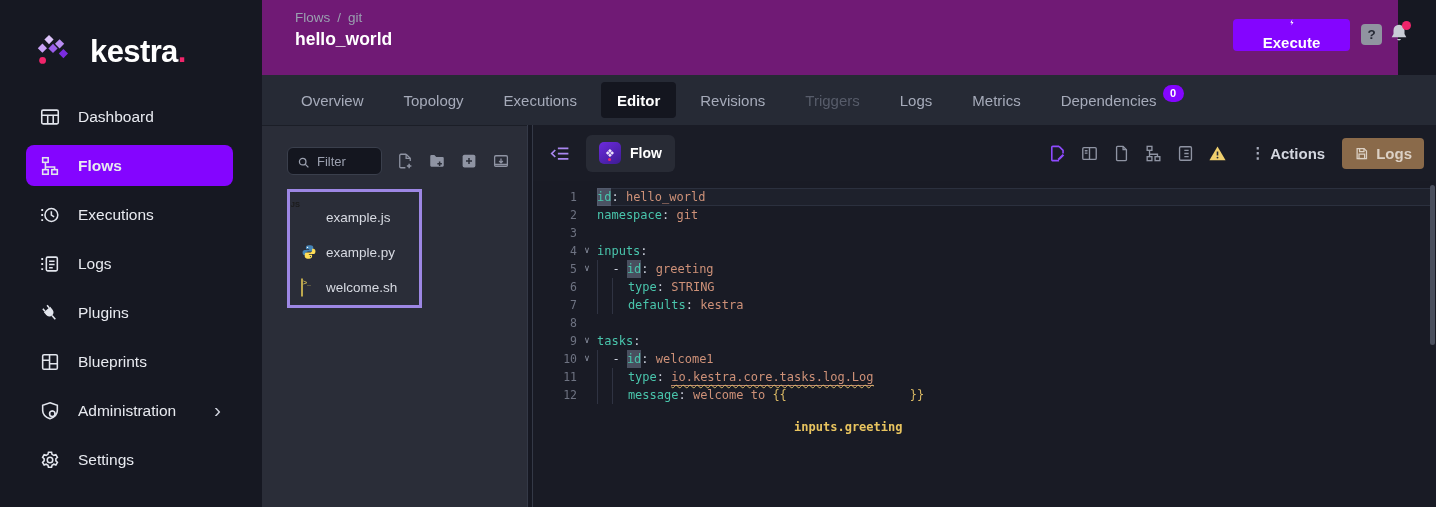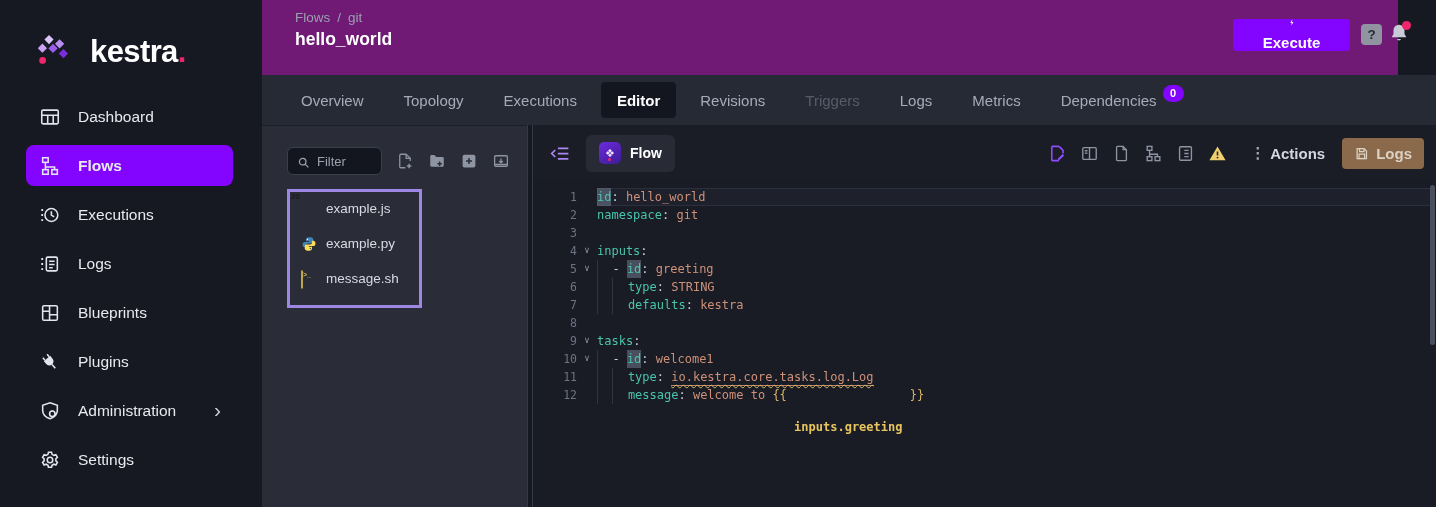--- a/index.html
+++ b/index.html
@@ -58,21 +58,21 @@
   .filter-box{width:95px;height:28px;box-sizing:border-box;background:#14161F;border:1px solid #3A3F4C;
         border-radius:6px;display:flex;align-items:center;padding:0 9px;gap:7px;cursor:text;}
   .filter-box .q-ic{width:13px;height:13px;color:#9BA0AF;}
   .filter-box .q-ic svg{width:13px;height:13px;}
   .filter-box .ph{font-size:13px;color:#9BA0AF;}
   .exp-actions{display:flex;gap:14px;margin-left:14px;align-items:center;}
   .exp-actions .xa{width:18px;height:18px;color:#8F94A3;cursor:pointer;}
   .exp-actions .xa svg{width:18px;height:18px;}
   .file-box{position:absolute;left:25px;top:63px;width:135px;height:119px;box-sizing:border-box;
         border:3px solid var(--sel);padding:9px 0 0 11px;}
-  .file-row{display:flex;align-items:flex-start;gap:9px;height:24px;margin-bottom:11px;cursor:pointer;}
+  .file-row{display:flex;align-items:flex-end;gap:9px;height:24px;margin-bottom:11px;cursor:pointer;}
   .file-row .f-ic{width:16px;height:16px;flex:0 0 16px;position:relative;}
   .file-row .f-label{font-size:13.5px;color:#D7DAE2;}
   .ic-js{width:16px;height:16px;background:#EFD81D;border-radius:2px;position:relative;}
   .ic-js::after{content:"JS";position:absolute;right:1px;bottom:0;font-size:7.5px;font-weight:700;color:#1b1b1b;}
   .ic-sh{width:14px;height:12px;margin-top:2px;border:1.5px solid #BCA74E;border-radius:2px;box-sizing:border-box;
         background:#1E212B;position:relative;}
   .ic-sh::after{content:">_";position:absolute;left:1px;top:0px;font-size:7px;font-weight:700;color:#CDB855;}
   
   #splitter{position:absolute;left:527px;top:125px;width:6px;height:382px;background:#161822;
         border-left:1px solid #343947;border-right:1px solid #343947;box-sizing:border-box;cursor:col-resize;}
@@ -180,38 +180,38 @@
               <path d="M11 9h6M11 12.5h6M11 16h4"></path>
               <path d="M3.5 5.5v2M3.5 11v2M3.5 16.5v2" stroke-width="2"></path>
             </svg>
           </span>
     <span class="nav-label">Logs</span>
 
   </div>
 
   <div class="nav-item">
     <span class="nav-ic">
-            <svg viewBox="0 0 24 24" fill="none" stroke="currentColor" stroke-width="1.7">
-              <rect x="4" y="4" width="16" height="16" rx="1.5"></rect>
-              <path d="M11.5 4v16M4 10h7.5M11.5 14H20"></path>
-            </svg>
-          </span>
-    <span class="nav-label">Blueprints</span>
-
-  </div>
-
-  <div class="nav-item">
-    <span class="nav-ic">
             <svg viewBox="0 0 24 24" fill="none" stroke="currentColor" stroke-width="1.7" style="transform:rotate(-40deg)">
               <path d="M9 7V3.5M15 7V3.5"></path>
               <path d="M7.5 7h9v4a4.5 4.5 0 0 1-9 0z" fill="currentColor" stroke="none"></path>
               <path d="M12 15.5V21"></path>
             </svg>
           </span>
     <span class="nav-label">Plugins</span>
+
+  </div>
+
+  <div class="nav-item">
+    <span class="nav-ic">
+            <svg viewBox="0 0 24 24" fill="none" stroke="currentColor" stroke-width="1.7">
+              <rect x="4" y="4" width="16" height="16" rx="1.5"></rect>
+              <path d="M11.5 4v16M4 10h7.5M11.5 14H20"></path>
+            </svg>
+          </span>
+    <span class="nav-label">Blueprints</span>
 
   </div>
 
   <div class="nav-item">
     <span class="nav-ic">
             <svg viewBox="0 0 24 24" fill="none" stroke="currentColor" stroke-width="1.7">
               <path d="M12 3l8 2.8v5.6c0 4.8-3.4 7.4-8 9.1-4.6-1.7-8-4.3-8-9.1V5.8z"></path>
               <circle cx="14.5" cy="15" r="3"></circle>
               <path d="M14.5 12.6v-1.2M14.5 18.6v-1.2M12.2 15h-1.2M18 15h-1.2"></path>
             </svg>
@@ -348,21 +348,21 @@
               <path fill="#4584B6" d="M11.9 2C9 2 7.4 3.3 7.4 5.2V8h4.8v.9H5.7C3.7 8.9 2.3 10.6 2.3 12.9c0 2.3 1.2 3.9 3.3 3.9h1.8v-2.4c0-1.9 1.6-3.3 3.5-3.3h4.6c1.6 0 2.9-1.3 2.9-2.9V5.2C18.4 3.3 16.3 2 14.3 2z"></path>
               <circle cx="9.8" cy="5.1" r="1" fill="#fff"></circle>
               <path fill="#FFDE57" d="M12.1 22c2.9 0 4.5-1.3 4.5-3.2V16h-4.8v-.9h6.5c2 0 3.4-1.7 3.4-4 0-2.3-1.2-3.9-3.3-3.9h-1.8v2.4c0 1.9-1.6 3.3-3.5 3.3H8.5c-1.6 0-2.9 1.3-2.9 2.9v3C5.6 20.7 7.7 22 9.7 22z"></path>
               <circle cx="14.2" cy="18.9" r="1" fill="#213547"></circle>
             </svg></span>
     <span class="f-label">example.py</span>
   </div>
 
   <div class="file-row">
     <span class="f-ic"><span class="ic-sh"></span></span>
-    <span class="f-label">message.sh</span>
+    <span class="f-label">welcome.sh</span>
   </div>
 </div>
   </section>
 
   <div id="splitter"></div>
 
   <section id="editor">
     <div class="ed-toolbar">
       <span class="collapse-ic">
         <svg viewBox="0 0 24 24" fill="none" stroke="currentColor" stroke-width="2">

